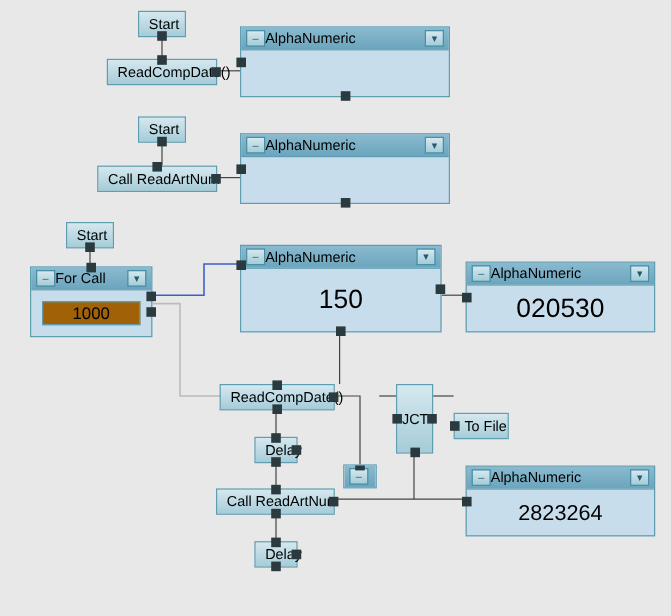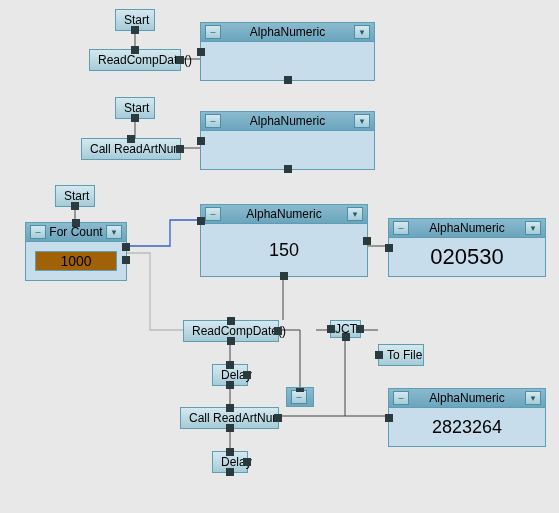--- a/index.html
+++ b/index.html
@@ -70,21 +70,20 @@
     border: 1px solid #4a8fa5;
     display: flex;
     align-items: center;
     justify-content: center;
     font-size: 9px;
     line-height: 1;
     color: #235a6e;
   }
   .panel .title {
     flex: 1;
-    text-align: center;
   }
   .panel .body {
     padding: 4px;
     min-height: 30px;
     display: flex;
     align-items: center;
     justify-content: center;
     font-size: 16px;
   }
   .inputfield {
@@ -175,21 +174,21 @@
 <div class="node smallblock" style="left:55px; top:185px; width:40px;">
   <span>Start</span>
   <div class="port bot"></div>
 </div>
 
 <div class="node panel" style="left:25px; top:222px; width:102px;">
   <div class="titlebar">
     <span class="controls">
         <span class="ctrl">–</span>
       </span>
-    <span class="title">For Count</span>
+    <span class="title">For Call</span>
     <span class="controls">
         <span class="ctrl">▾</span>
       </span>
   </div>
   <div class="body">
     <input class="inputfield" value="1000" style="">
   </div>
   <div class="port top"></div>
   <div class="port rgt" style="top:24px;"></div>
   <div class="port rgt" style="top:auto; bottom:12px;"></div>
@@ -198,21 +197,21 @@
 <div class="node panel" style="left:200px; top:204px; width:168px;">
   <div class="titlebar">
     <span class="controls">
         <span class="ctrl">–</span>
       </span>
     <span class="title">AlphaNumeric</span>
     <span class="controls">
         <span class="ctrl">▾</span>
       </span>
   </div>
-  <div class="body" style="font-size:18px; min-height:44px;">150</div>
+  <div class="body" style="font-size:22px; min-height:44px;">150</div>
   <div class="port lft" style="top:16px;"></div>
   <div class="port rgt"></div>
   <div class="port bot"></div>
 </div>
 
 <div class="node panel" style="left:388px; top:218px; width:158px;">
   <div class="titlebar">
     <span class="controls">
         <span class="ctrl">–</span>
       </span>
@@ -225,21 +224,21 @@
   <div class="port lft"></div>
 </div>
 
 <div class="node smallblock" style="left:183px; top:320px; width:96px;">
   <span>ReadCompDate()</span>
   <div class="port top"></div>
   <div class="port bot"></div>
   <div class="port rgt"></div>
 </div>
 
-<div class="node smallblock" style="left:330px; top:320px; width:31px; padding:1px 4px;">
+<div class="node smallblock" style="left:330px; top:320px; width:31px; padding:21px 4px;">
   <span>JCT</span>
   <div class="port lft"></div>
   <div class="port rgt"></div>
   <div class="port bot"></div>
 </div>
 
 <div class="node smallblock" style="left:378px; top:320px; width:46px;margin-top:24px;">
   <span>To File</span>
   <div class="port lft"></div>
 </div>

